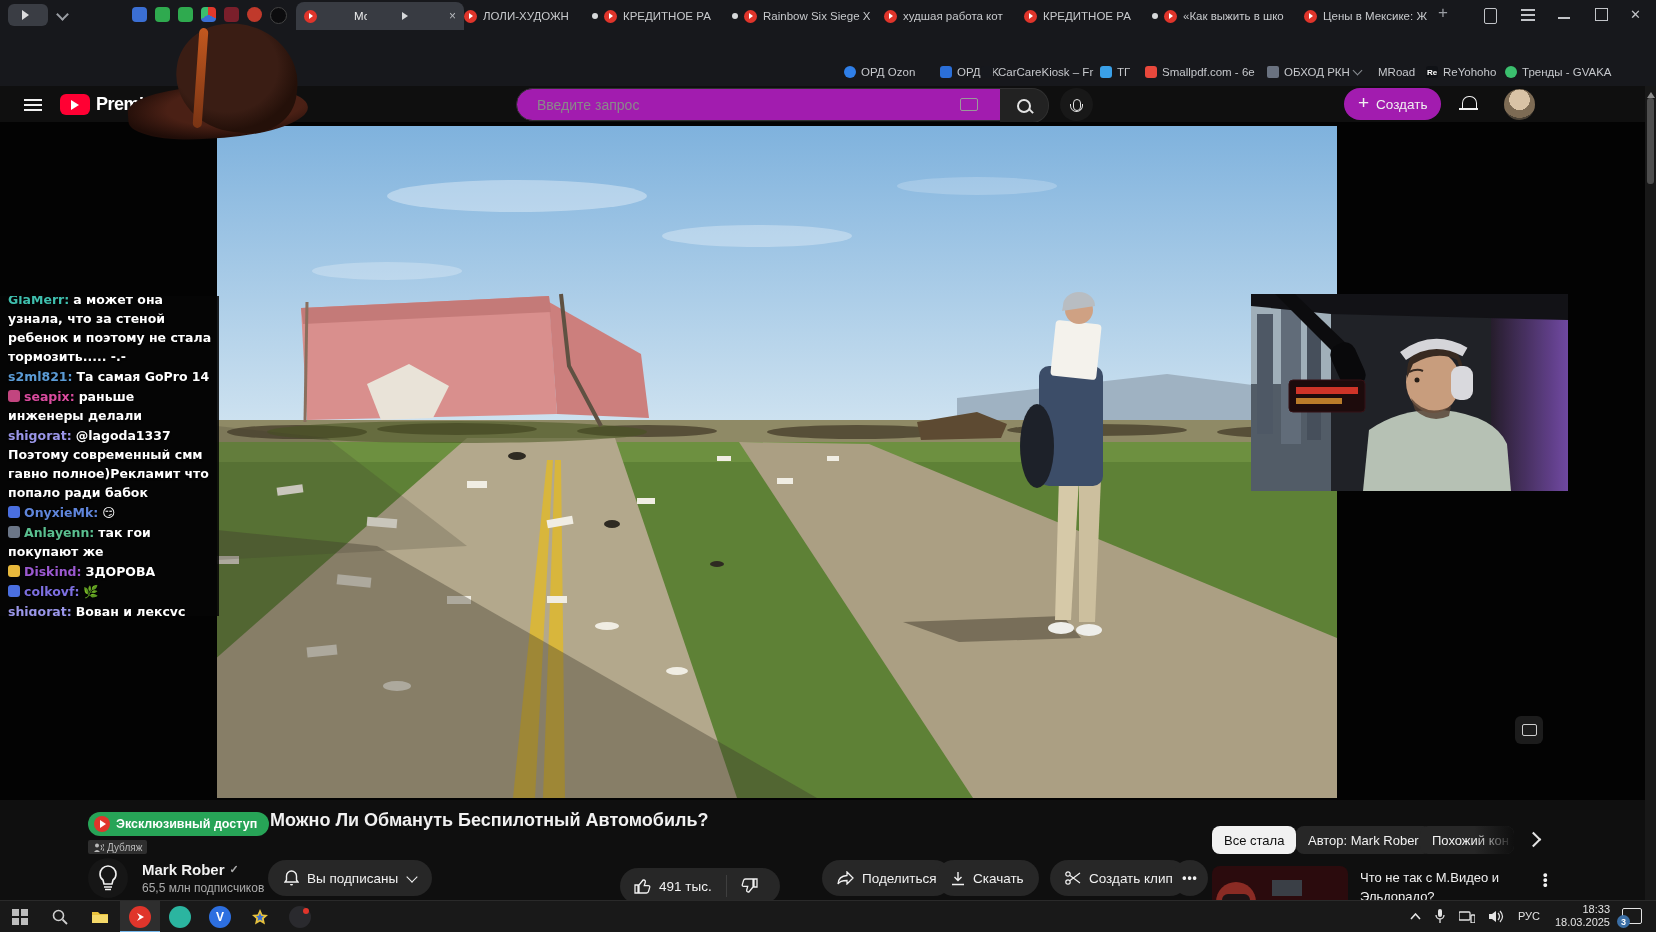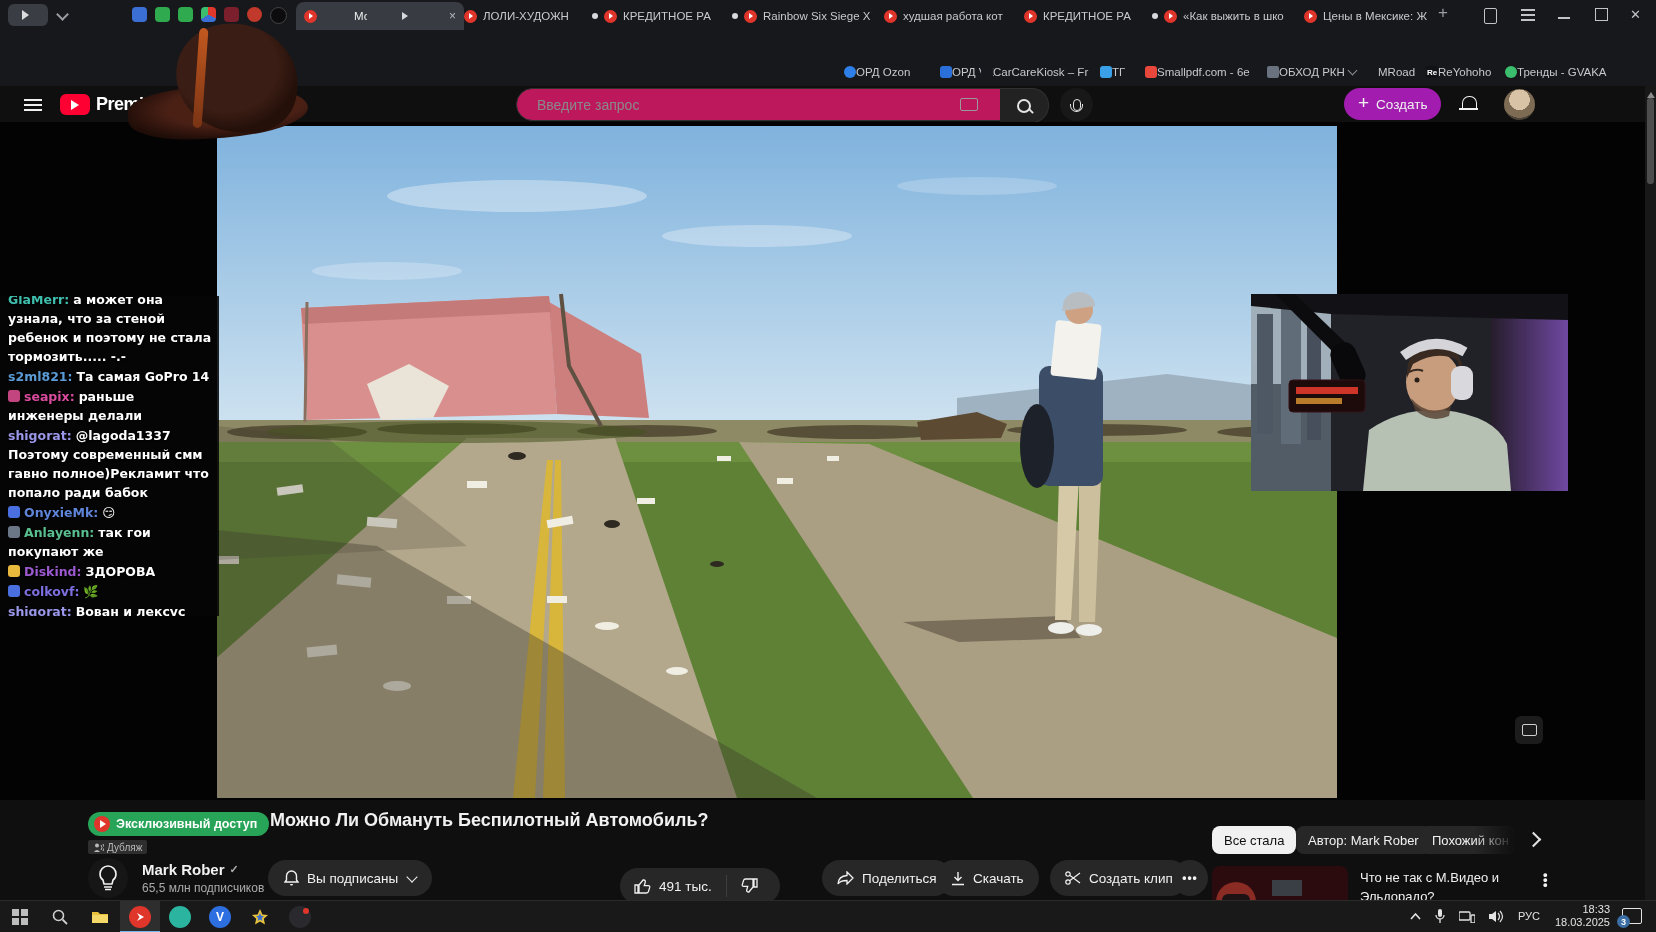--- a/index.html
+++ b/index.html
@@ -29,31 +29,31 @@
   .urlpill{left:90px;top:34px;width:1070px;height:24px;background:#26282e;border-radius:6px;}
   .lock{left:104px;top:40px;width:9px;height:8px;border:1.5px solid #9a9da3;border-radius:2px;}
   .lock::before{content:"";position:absolute;left:1px;top:-5px;width:4px;height:4px;border:1.5px solid #9a9da3;border-bottom:none;border-radius:3px 3px 0 0;}
   .urltxt{left:124px;top:38px;color:#c9cbd0;font-size:12.5px;}
   .wintitle{left:90px;top:38px;width:1070px;text-align:center;color:#d4d6da;font-size:12.5px;}
   .flagicon{left:1166px;top:37px;width:11px;height:14px;background:#b9bbc0;clip-path:polygon(0 0,100% 0,100% 100%,50% 70%,0 100%);}
   .vdots{left:1210px;top:36px;color:#b9bbc0;font-size:12px;line-height:6px;width:4px;}
   .extrow .ext{width:17px;height:17px;border-radius:50%;font-size:9px;font-weight:bold;color:#fff;display:flex;align-items:center;justify-content:center;top:37px;}
   .bookbar{left:0;top:62px;width:1656px;height:24px;background:#17181c;border-bottom:1px solid #101114;}
   .bm{top:66px;display:flex;align-items:center;color:#c6c8cc;font-size:11.5px;white-space:nowrap;}
-  .bmicon{width:12px;height:12px;border-radius:3px;display:flex;align-items:center;justify-content:center;color:#fff;font-size:8px;font-weight:bold;}
+  .bmicon{width:12px;height:12px;border-radius:3px;margin-right:5px;display:flex;align-items:center;justify-content:center;color:#fff;font-size:8px;font-weight:bold;}
   .bmchev{width:6px;height:6px;border-right:1.5px solid #8a8d93;border-bottom:1.5px solid #8a8d93;transform:rotate(45deg);margin-left:4px;margin-top:-3px;}
   .colbm{color:#8a8d93;font-size:10px;top:68px;}
   
   .ytheader{left:0;top:86px;width:1656px;height:36px;background:#0f0f0f;}
   .hamb{left:24px;top:99px;width:18px;height:2px;background:#f1f1f1;box-shadow:0 5px 0 #f1f1f1,0 10px 0 #f1f1f1;}
   .ytlogo{left:60px;top:94px;width:30px;height:21px;background:#f03;border-radius:6px;position:absolute;}
   .ytlogo::after{content:"";position:absolute;left:11px;top:5.5px;border:5px solid transparent;border-left:8px solid #fff;}
   .ytbrand{left:96px;top:94px;color:#fff;font-size:18px;font-weight:bold;letter-spacing:-.5px;}
   .ytregion{left:178px;top:92px;color:#aaa;font-size:9px;}
-  .ytsearch{left:516px;top:88px;width:484px;height:31px;background:#be185d;border:1px solid #303030;border-radius:17px 0 0 17px;display:flex;align-items:center;}
+  .ytsearch{left:516px;top:88px;width:484px;height:31px;background:#a21caf;border:1px solid #303030;border-radius:17px 0 0 17px;display:flex;align-items:center;}
   .ytsearch-input{background:transparent;border:none;outline:none;color:#ddd;font-size:14px;margin-left:18px;width:400px;font-family:"Liberation Sans",sans-serif;}
   .ytsearch-input::placeholder{color:#8a8a8a;}
   .kbd{position:absolute;left:960px;top:98px;width:16px;height:11px;border:1.5px solid #9a9a9a;border-radius:2px;}
   .searchbtn{left:1000px;top:88px;width:48px;height:33px;background:#222;border:1px solid #303030;border-left:none;border-radius:0 17px 17px 0;justify-content:center;}
   .mag{width:10px;height:10px;border:2px solid #e3e3e3;border-radius:50%;position:relative;}
   .mag::after{content:"";position:absolute;left:9px;top:9px;width:6px;height:2px;background:#e3e3e3;transform:rotate(45deg);}
   .micbtn{left:1060px;top:88px;width:33px;height:33px;border-radius:50%;background:#181818;justify-content:center;}
   .micg{width:6px;height:10px;border:1.5px solid #e3e3e3;border-radius:4px;position:relative;}
   .micg::after{content:"";position:absolute;left:-4px;top:4px;width:11px;height:7px;border:1.5px solid #e3e3e3;border-top:none;border-radius:0 0 7px 7px;}
   .createbtn{left:1344px;top:88px;height:32px;padding:0 14px;background:#a21caf;border-radius:17px;color:#f1f1f1;font-size:13.5px;font-weight:500;}

